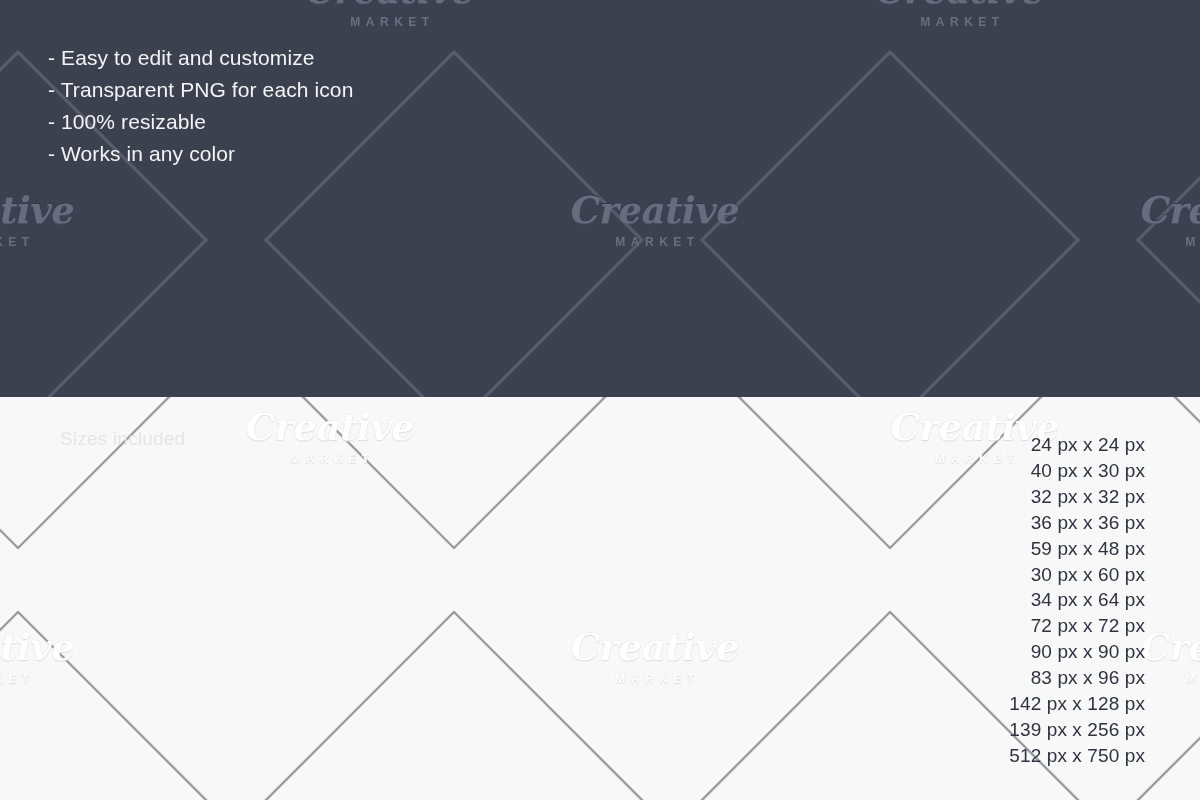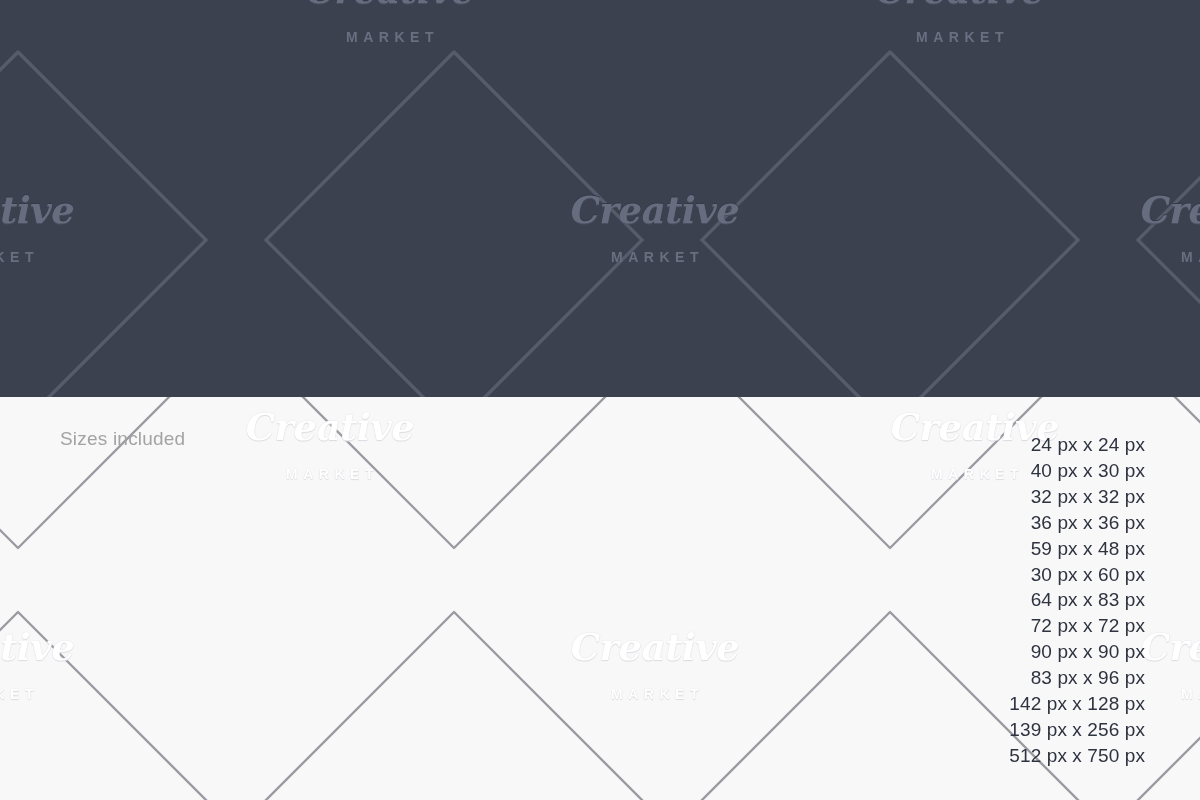--- a/index.html
+++ b/index.html
@@ -52,24 +52,24 @@
     font-family:"DejaVu Serif", serif;
     font-style:italic;
     font-weight:700;
     font-size:37px;
     letter-spacing:-0.5px;
     display:block;
   }
   .cm-sub {
     font-family:"Liberation Sans", sans-serif;
     font-weight:700;
-    font-size:14px;
+    font-size:12px;
     letter-spacing:5.5px;
     display:block;
-    margin-top:21px;
+    margin-top:7px;
     padding-left:5px;
   }
 
   
   #dark-panel .cm-script { color:#666d7e; text-shadow:0 1px 0 #4a5061, 0 -1px 0 #343948; }
   #dark-panel .cm-sub    { color:#686f80; }
 
   
   #light-panel .cm-script { color:#ffffff; text-shadow:0 1px 1px #dcdce0, 0 0 1px #d0d0d5; }
   #light-panel .cm-sub    { color:#ffffff; text-shadow:0 1px 1px #dcdce0, 0 0 1px #d0d0d5; }
@@ -86,21 +86,21 @@
     font-weight:300;
     line-height:32px;
     white-space:nowrap;
     letter-spacing:0.1px;
   }
 
   
   #sizes-heading {
     position:absolute;
     left:60px; top:428px;
-    color:#a3a3a3;
+    color:#e5e5e5;
     font-size:19px;
     font-weight:400;
     letter-spacing:0.2px;
     white-space:nowrap;
     z-index:5;
   }
 
   
   #sizes-list {
     position:absolute;
@@ -190,31 +190,37 @@
         <span class="cm-script">Creative</span>
         <span class="cm-sub">MARKET</span>
       </div>
       <div class="cm-mark" style="left:1140px; top:232px;">
         <span class="cm-script">Creative</span>
         <span class="cm-sub">MARKET</span>
       </div>
     </div>
   </div>
 
+  <div id="feature-list">
+    <div class="feature-item">- Easy to edit and customize</div>
+    <div class="feature-item">- Transparent PNG for each icon</div>
+    <div class="feature-item">- 100% resizable</div>
+    <div class="feature-item">- Works in any color</div>
+  </div>
 
   <div id="sizes-heading">Sizes included</div>
 
   <div id="sizes-list">
     <div class="size-item">24 px x 24 px</div>
     <div class="size-item">40 px x 30 px</div>
     <div class="size-item">32 px x 32 px</div>
     <div class="size-item">36 px x 36 px</div>
     <div class="size-item">59 px x 48 px</div>
     <div class="size-item">30 px x 60 px</div>
-    <div class="size-item">64 px x 83 px</div>
+    <div class="size-item">34 px x 64 px</div>
     <div class="size-item">72 px x 72 px</div>
     <div class="size-item">90 px x 90 px</div>
     <div class="size-item">83 px x 96 px</div>
     <div class="size-item">142 px x 128 px</div>
     <div class="size-item">139 px x 256 px</div>
     <div class="size-item">512 px x 750 px</div>
   </div>
 
 </div>
 

